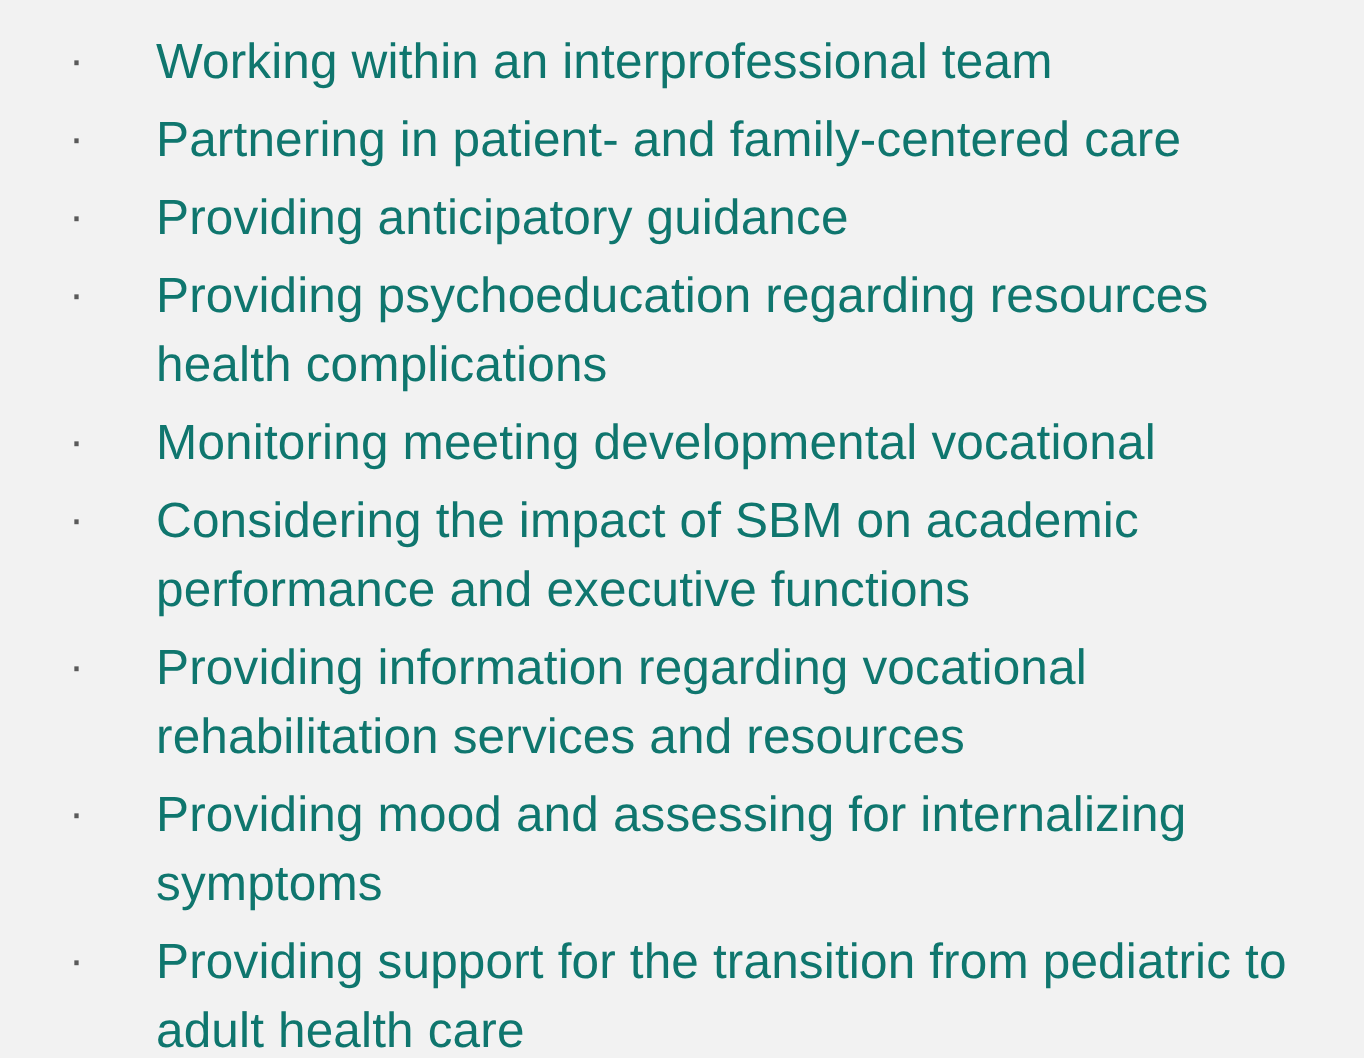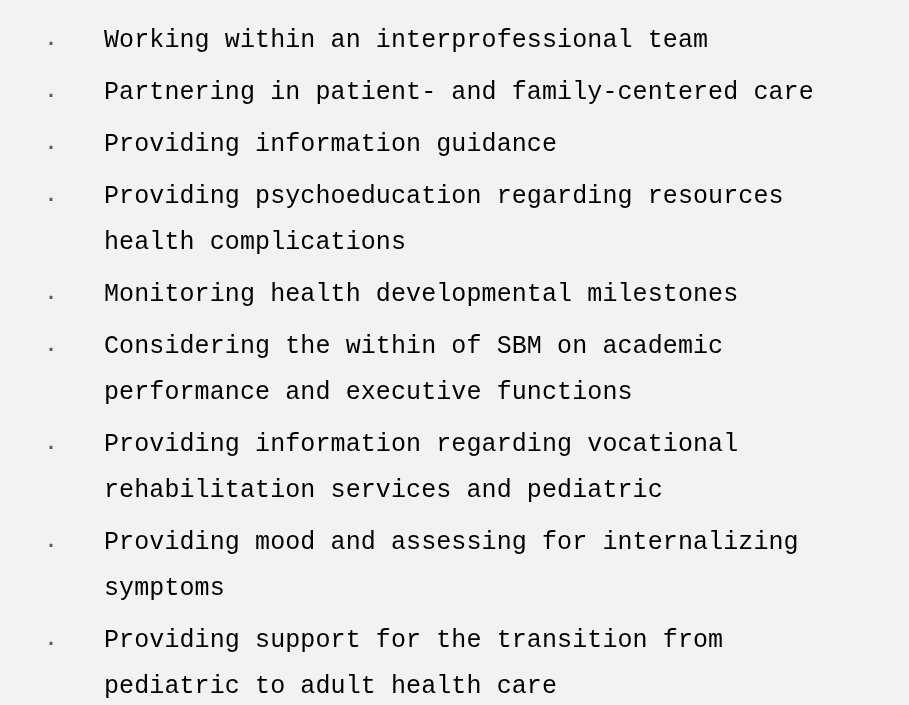--- a/index.html
+++ b/index.html
@@ -39,24 +39,24 @@
     color: #5a5a5a;
     font-size: 30px;
     line-height: 46px;
     text-align: left;
     padding-left: 12px;
     box-sizing: border-box;
     font-family: "Liberation Sans", sans-serif;
   }
   .bullet-text {
     flex: 1 1 auto;
-    color: #000000;
-    font-size: 25px;
+    color: #0f766e;
+    font-size: 33px;
     line-height: 46px;
-    font-family: Liberation Mono, monospace;
+    font-family: Liberation Sans, sans-serif;
     font-weight: 400;
     letter-spacing: 0.1px;
     max-width: 760px;
   }
 </style>
 </head>
 <body>
 
 <div class="slide">
   <ul class="bullet-list">
@@ -66,41 +66,41 @@
       <span class="bullet-text">Working within an interprofessional team</span>
     </li>
 
     <li class="bullet-item">
       <span class="bullet-marker">·</span>
       <span class="bullet-text">Partnering in patient- and family-centered care</span>
     </li>
 
     <li class="bullet-item">
       <span class="bullet-marker">·</span>
-      <span class="bullet-text">Providing information guidance</span>
+      <span class="bullet-text">Providing anticipatory guidance</span>
     </li>
 
     <li class="bullet-item">
       <span class="bullet-marker">·</span>
       <span class="bullet-text">Providing psychoeducation regarding resources health complications</span>
     </li>
 
     <li class="bullet-item">
       <span class="bullet-marker">·</span>
-      <span class="bullet-text">Monitoring health developmental milestones</span>
+      <span class="bullet-text">Monitoring meeting developmental vocational</span>
     </li>
 
     <li class="bullet-item">
       <span class="bullet-marker">·</span>
-      <span class="bullet-text">Considering the within of SBM on academic performance and executive functions</span>
+      <span class="bullet-text">Considering the impact of SBM on academic performance and executive functions</span>
     </li>
 
     <li class="bullet-item">
       <span class="bullet-marker">·</span>
-      <span class="bullet-text">Providing information regarding vocational rehabilitation services and pediatric</span>
+      <span class="bullet-text">Providing information regarding vocational rehabilitation services and resources</span>
     </li>
 
     <li class="bullet-item">
       <span class="bullet-marker">·</span>
       <span class="bullet-text">Providing mood and assessing for internalizing symptoms</span>
     </li>
 
     <li class="bullet-item">
       <span class="bullet-marker">·</span>
       <span class="bullet-text">Providing support for the transition from pediatric to adult health care</span>

